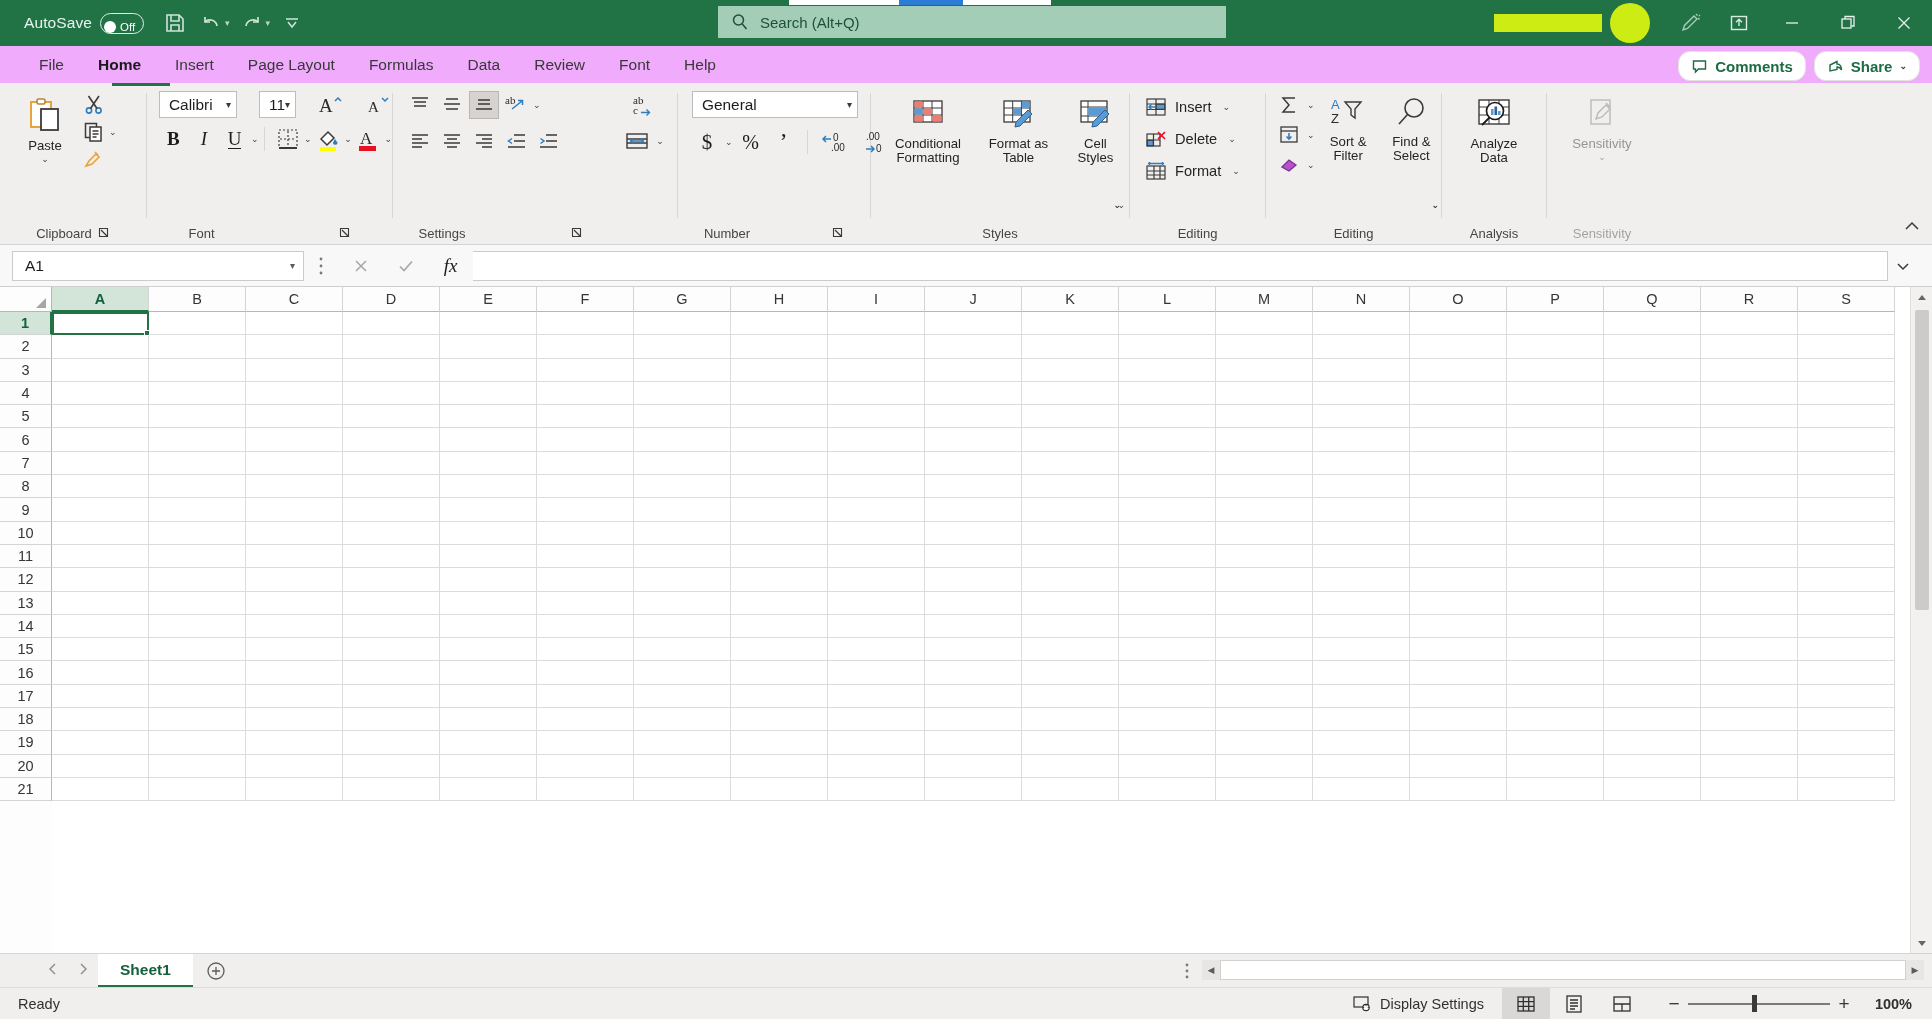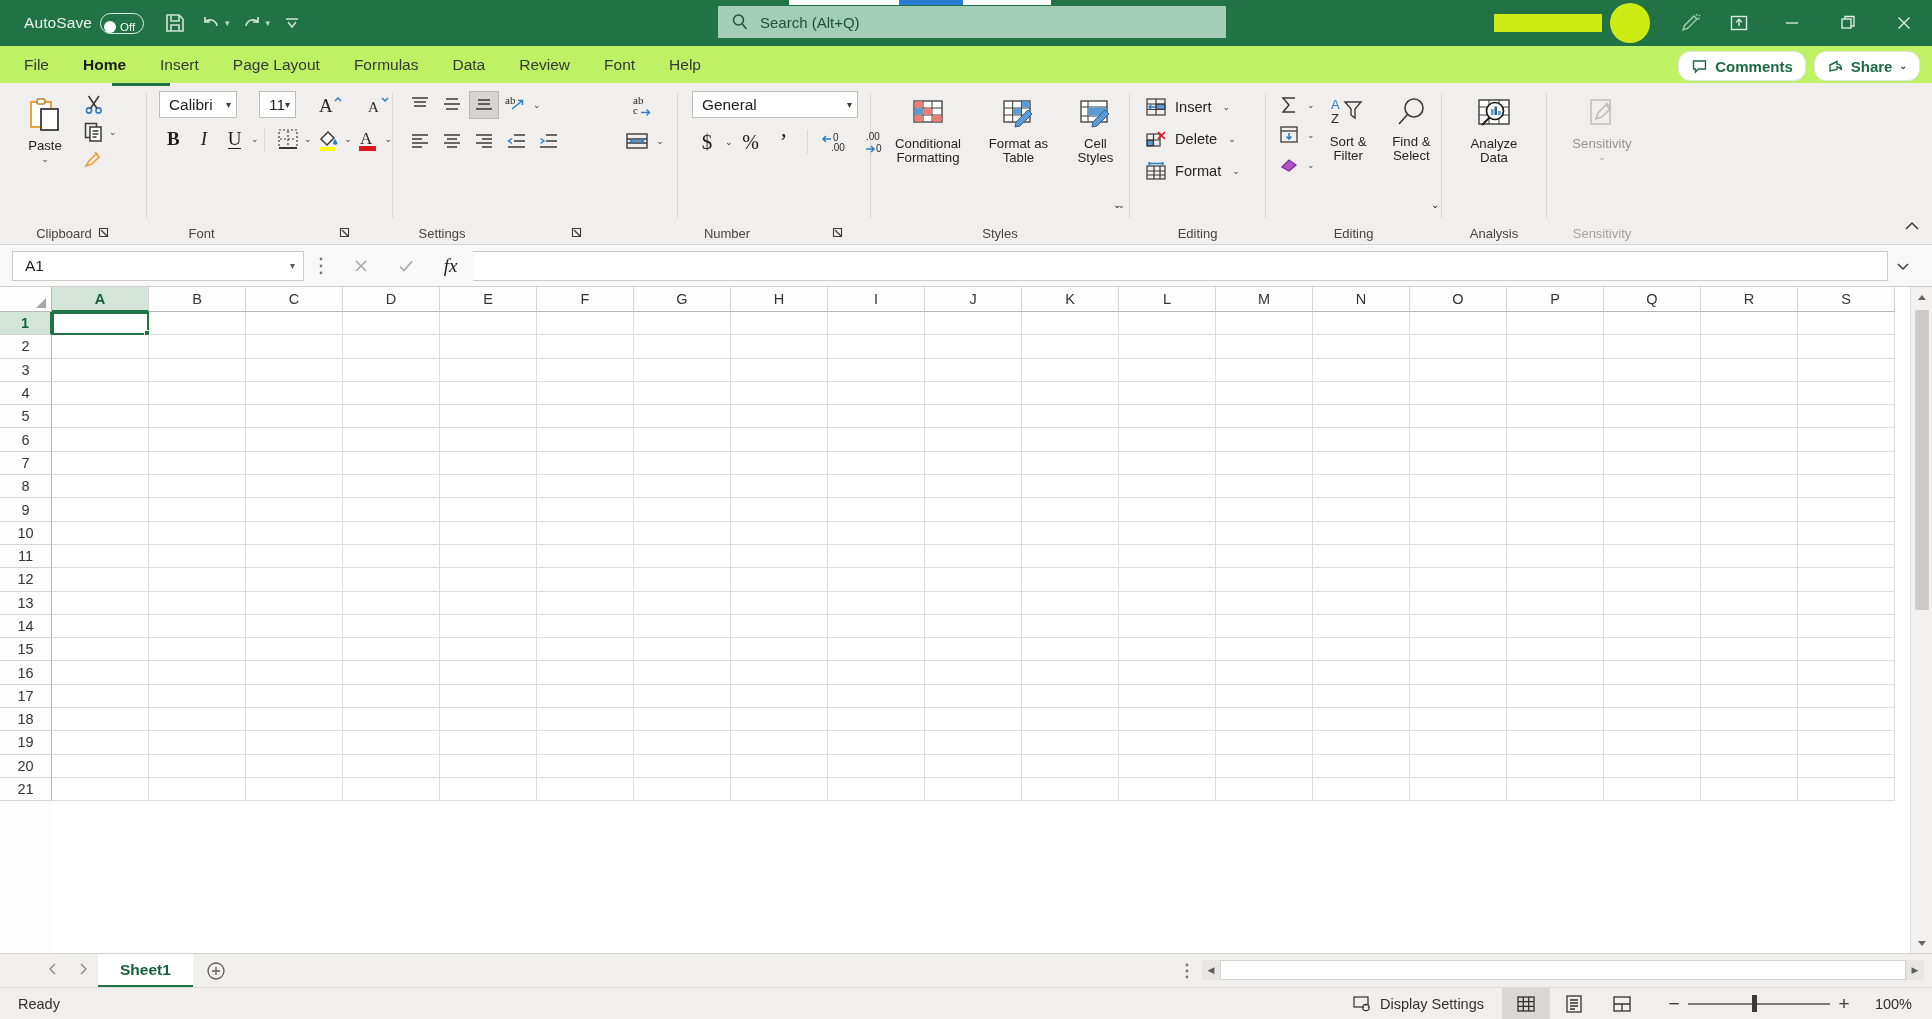--- a/index.html
+++ b/index.html
@@ -49,22 +49,22 @@
   .searchbox .ph { color: #1f5136; font-size: 15px; }
   .tb-right { position: absolute; right: 0; top: 0; height: 46px; display: flex; align-items: center; }
   .acct-bar { width: 108px; height: 18px; background: #ccec13; margin-right: 8px; }
   .acct-dot { width: 40px; height: 40px; border-radius: 50%; background: #ccec13; margin-right: 18px; }
   .win-btn { width: 56px; height: 46px; display: flex; align-items: center; justify-content: center; color: #e8f2ec; }
   .pen-btn { width: 46px; height: 46px; display: flex; align-items: center; justify-content: center; color: #a8cdb9; }
   .ribdisp-btn { width: 50px; height: 46px; display: flex; align-items: center; justify-content: center; color: #d9ebe1; }
 
   
   .tabstrip {
-    height: 37px; background: #bef264; display: flex; align-items: flex-end;
-    position: relative; flex: 0 0 37px; padding-left: 7px;
+    height: 37px; background: #f0abfc; display: flex; align-items: flex-end;
+    position: relative; flex: 0 0 37px; padding-left: 22px;
   }
   .tab {
     height: 37px; padding: 0 17px; display: flex; align-items: center;
     font-size: 15.5px; color: #393838; white-space: nowrap;
   }
   .tab.active { color: #1a1a1a; font-weight: bold; }
   .tabs-right { position: absolute; right: 12px; bottom: 2px; display: flex; gap: 8px; align-items: center; }
   .pillbtn {
     height: 30px; background: #ffffff; border: 1px solid #e4e2e0; border-radius: 12px;
     display: flex; align-items: center; gap: 7px; padding: 0 12px;
@@ -193,21 +193,21 @@
   }
   .sb-right { margin-left: auto; display: flex; align-items: center; height: 32px; }
   .disp-settings { display: flex; align-items: center; gap: 8px; padding: 0 18px; font-size: 14.5px; }
   .viewbtn { width: 48px; height: 32px; display: flex; align-items: center; justify-content: center; color: #303030; }
   .viewbtn.active { background: #dad8d6; }
   .zoomctl { display: flex; align-items: center; gap: 0; padding: 0 6px 0 14px; }
   .zoom-pm { width: 28px; display: flex; align-items: center; justify-content: center; font-size: 19px; color: #3a3a3a; }
   .zoomtrack { width: 142px; height: 32px; display: flex; align-items: center; position: relative; }
   .zoomtrack .line { width: 100%; height: 2px; background: #7a7a7a; }
   .zoomtrack .thumb { position: absolute; left: 64px; width: 5px; height: 17px; background: #3a3a3a; }
-  .zoomval { width: 68px; text-align: right; padding-right: 20px; font-size: 14.5px; }
+  .zoomval { width: 68px; text-align: right; padding-right: 20px; font-size: 14.5px; font-weight: bold; }
 </style>
 </head>
 <body>
 
 <div class="app">
 
   <div class="titlebar">
     <div class="snapstrip">
       <i class="s1"></i>
         <i class="s2"></i>

